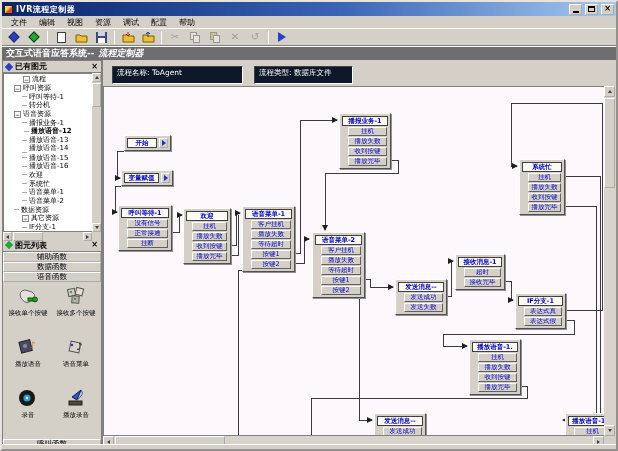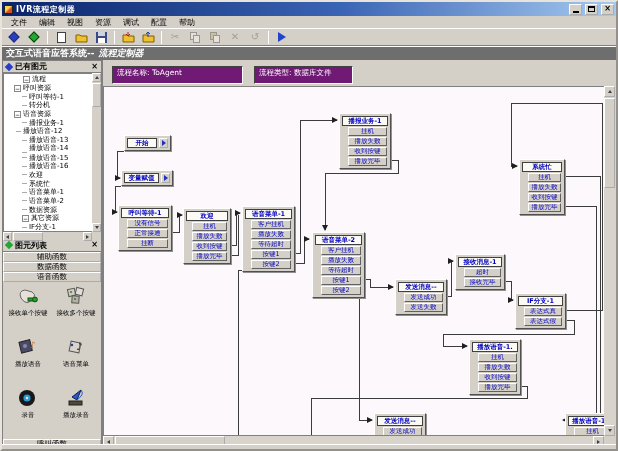--- a/index.html
+++ b/index.html
@@ -67,21 +67,21 @@
   .thumb { position:absolute; background:#d4d0c8; border:1px outset #fff; }
   .grpbtn { height:10px; border:1px outset #fff; background:#d4d0c8; font-size:7.5px;
             display:flex; align-items:center; justify-content:center; }
   .palette { flex:1; display:flex; flex-wrap:wrap; padding:4px 1px 0 1px; align-content:flex-start; overflow:hidden; }
   .pal-item { width:48px; height:51px; display:flex; flex-direction:column; align-items:center; }
   .pal-item svg { flex:0 0 auto; }
   .pal-lbl { font-size:6.5px; text-align:center; line-height:7.5px; width:44px; }
   
   .rightcol { position:relative; flex:1; background:#d4d0c8; }
   .fieldbar { position:absolute; top:0; left:0; right:0; height:26px; }
-  .flabel { position:absolute; top:6px; height:18px; background:#701a75; color:#fff;
+  .flabel { position:absolute; top:6px; height:18px; background:#0f172a; color:#fff;
             font-size:7.5px; line-height:12px; padding:0 4px; border:1px solid;
             border-color:#404040 #fff #fff #404040; white-space:nowrap; }
   .canvas { position:absolute; top:26px; left:0; width:501px; height:350px;
             background:#fdf8fc; border:1px solid #808080; border-right:none; overflow:hidden; }
   .canvas svg.wires { position:absolute; top:0; left:0; }
   .wire { fill:none; stroke:#3c3c3c; stroke-width:1; shape-rendering:crispEdges; }
   .node { position:absolute; background:#d4d0c8; padding:2px;
           border:1px solid; border-color:#fff #505050 #505050 #fff; box-shadow:1px 1px 0 #909090; }
   .node-title { background:#fbfaf4; border:1px solid #404040; color:#0000bf; font-weight:bold;
                 font-size:6.5px; height:10px; line-height:8px; text-align:center;
@@ -227,21 +227,21 @@
                 <span>转分机</span>
               </div>
               <div class="tree-row" style="padding-left: 10px;">
                 <span class="exp">−</span>
                 <span>语音资源</span>
               </div>
               <div class="tree-row" style="padding-left: 18px;">
                 <span class="tick"></span>
                 <span>播报业务-1</span>
               </div>
-              <div class="tree-row" style="padding-left: 12px;">
+              <div class="tree-row" style="padding-left: 20px; font-weight: bold;">
                 <span class="tick"></span>
                 <span>播放语音-12</span>
               </div>
               <div class="tree-row" style="padding-left: 18px;">
                 <span class="tick"></span>
                 <span>播放语音-13</span>
               </div>
               <div class="tree-row" style="padding-left: 18px; align-items: flex-end;">
                 <span class="tick"></span>
                 <span>播放语音-14</span>
@@ -263,21 +263,21 @@
                 <span>系统忙</span>
               </div>
               <div class="tree-row" style="padding-left: 18px;">
                 <span class="tick"></span>
                 <span>语音菜单-1</span>
               </div>
               <div class="tree-row" style="padding-left: 18px;">
                 <span class="tick"></span>
                 <span>语音菜单-2</span>
               </div>
-              <div class="tree-row" style="padding-left: 18px;">
+              <div class="tree-row" style="padding-left: 10px;">
                 <span class="tick"></span>
                 <span>数据资源</span>
               </div>
               <div class="tree-row" style="padding-left: 18px;">
                 <span class="exp">−</span>
                 <span>其它资源</span>
               </div>
               <div class="tree-row" style="padding-left: 18px;">
                 <span class="tick"></span>
                 <span>IF分支-1</span>

